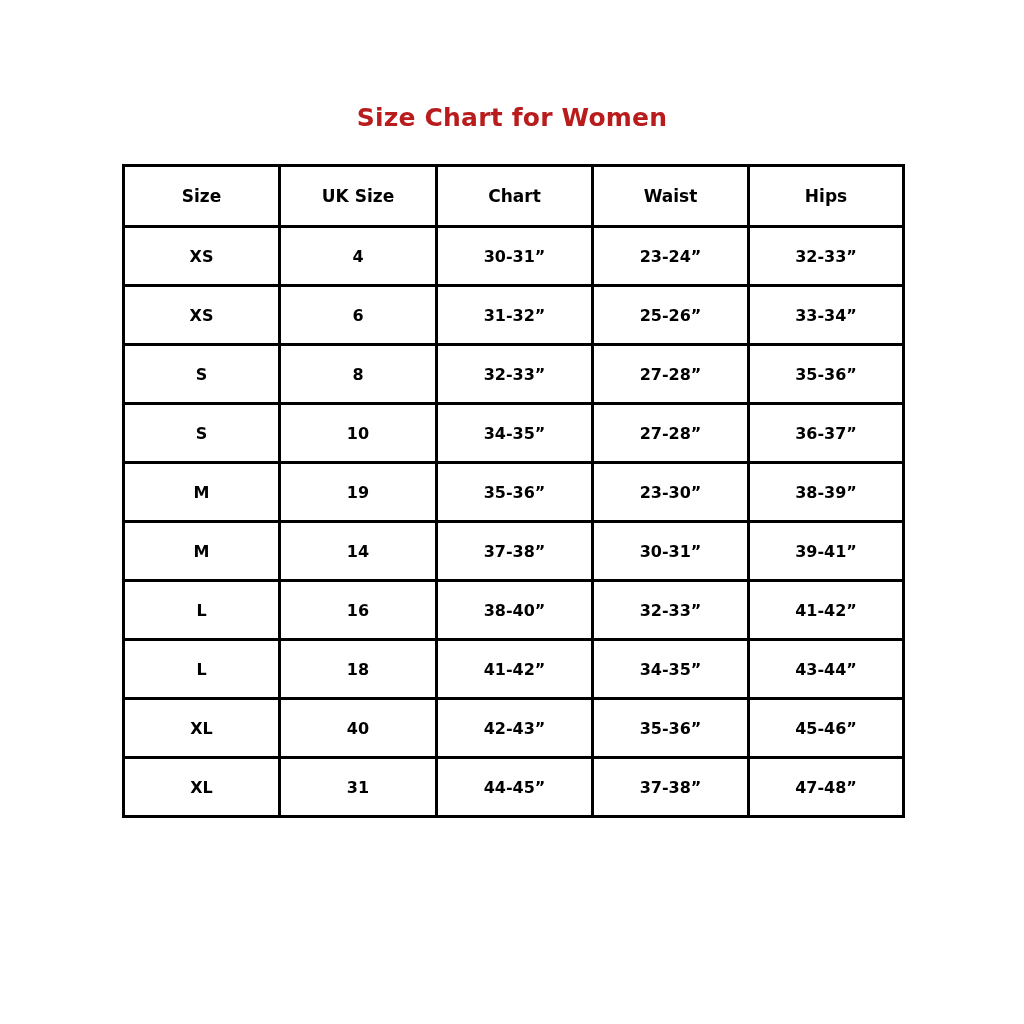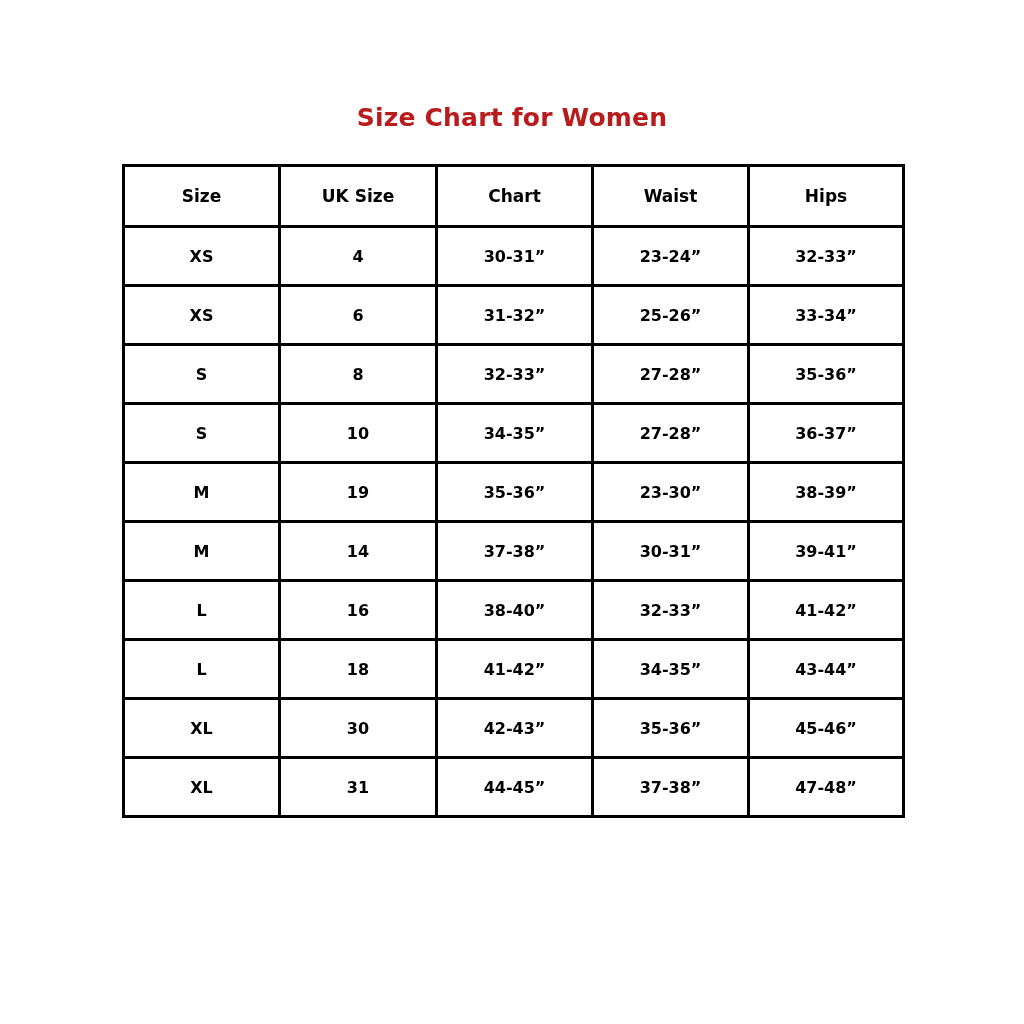--- a/index.html
+++ b/index.html
@@ -137,21 +137,21 @@
         </tr>
         <tr>
           <td>L</td>
           <td>18</td>
           <td>41-42”</td>
           <td>34-35”</td>
           <td>43-44”</td>
         </tr>
         <tr>
           <td>XL</td>
-          <td>30</td>
+          <td>40</td>
           <td>42-43”</td>
           <td>35-36”</td>
           <td>45-46”</td>
         </tr>
         <tr>
           <td>XL</td>
           <td>31</td>
           <td>44-45”</td>
           <td>37-38”</td>
           <td>47-48”</td>

